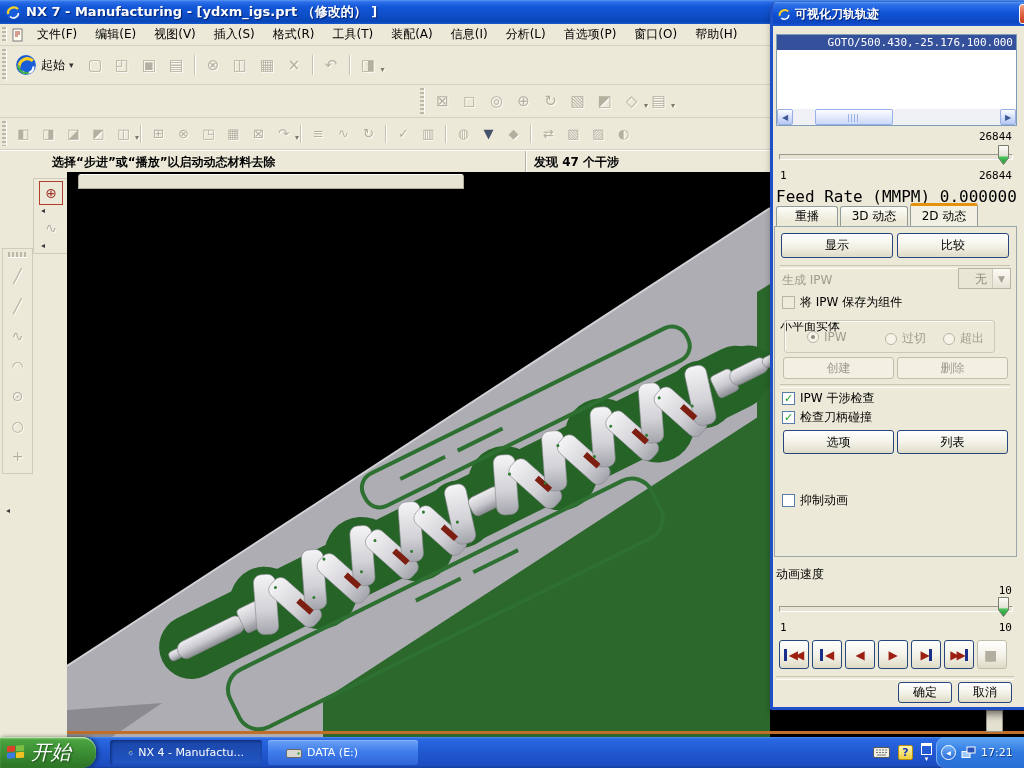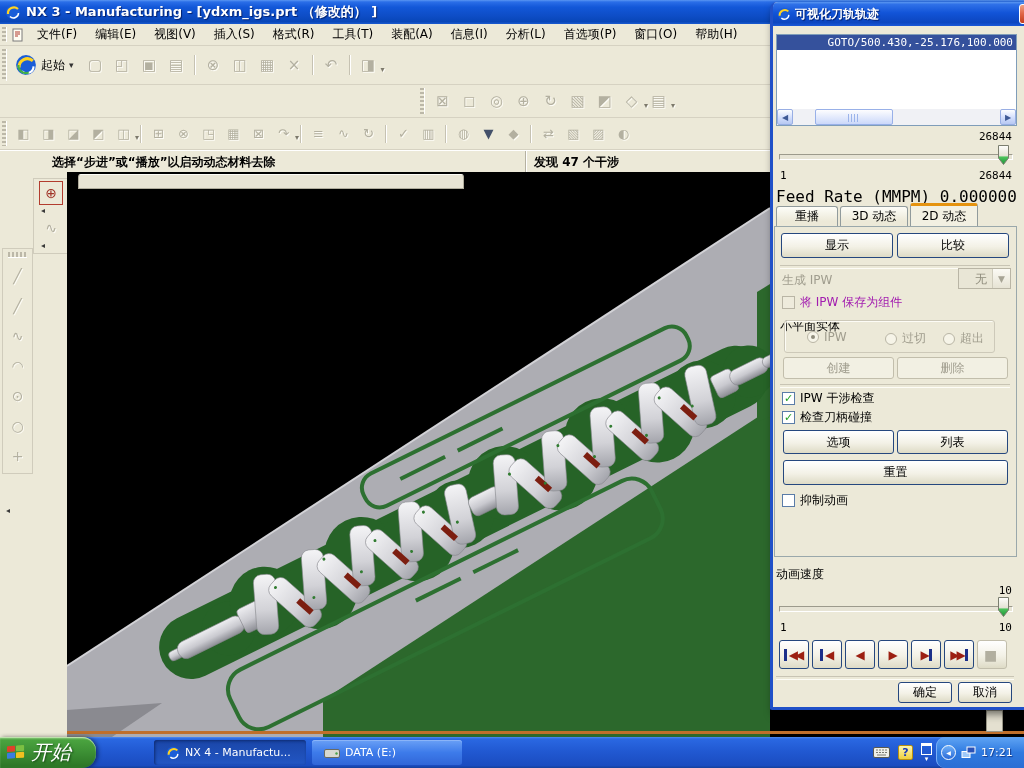--- a/index.html
+++ b/index.html
@@ -96,21 +96,21 @@
 
   .combo{display:flex;box-sizing:border-box;border:1px solid #b9b5a5;background:#e9e6d6;}
   .combo .val{flex:1;font-size:12px;color:#8f8c7c;padding:2px 5px;}
   .combo .carrow{width:17px;border-left:1px solid #cfccbc;color:#a7a495;font-size:9px;
     background:linear-gradient(180deg,#fbfaf4,#e6e3d4);display:flex;align-items:center;justify-content:center;}
 
   .chk{display:flex;align-items:center;gap:5px;font-size:12px;}
   .chk .box{width:13px;height:13px;box-sizing:border-box;border:1px solid #5a7ca8;background:#fff;
             display:flex;align-items:center;justify-content:center;font-size:11px;font-weight:bold;color:#21a121;}
   .chk.disabled .box{border-color:#b9b5a5;background:#eeebdc;}
-  .chk.disabled{color:#a21caf;}
+  .chk.disabled{color:#000000;}
 
   .groupbox{box-sizing:border-box;border:1px solid #cdc9b9;border-radius:3px;box-shadow:1px 1px 0 #fdfcf6 inset;}
   .radio{display:flex;align-items:center;gap:5px;font-size:12px;color:#a09d8e;}
   .radio .dot{width:12px;height:12px;border-radius:50%;box-sizing:border-box;border:1px solid #b9b5a5;background:#f6f4e8;position:relative;}
   .radio.on .dot::after{content:"";position:absolute;left:3px;top:3px;width:4px;height:4px;border-radius:50%;background:#8f8c7c;}
 
   .pb{box-sizing:border-box;width:30px;height:29px;border:1px solid #25477e;border-radius:3px;
       background:linear-gradient(180deg,#ffffff 0%,#f3f1e6 55%,#dedbc6 100%);
       display:flex;align-items:center;justify-content:center;}
   .pb .g{color:#9c1f12;font-size:12px;font-weight:bold;letter-spacing:-3px;padding:0 3px 0 0;line-height:1;}
@@ -123,21 +123,21 @@
   .thumbw{width:13px;height:22px;}
 
   
   .taskbar{left:0;top:737px;width:1024px;height:31px;
     background:linear-gradient(180deg,#4f8cf2 0%,#2a68e2 6%,#2159d2 45%,#1b4cc0 92%,#153f9a 100%);}
   .startbtn{position:absolute;left:0;top:0;height:31px;width:96px;box-sizing:border-box;border-radius:0 14px 14px 0;
     background:linear-gradient(180deg,#8cc87c 0%,#4aa33f 10%,#3c8f34 50%,#2e7827 92%);
     display:flex;align-items:center;gap:6px;padding:0 14px 0 7px;box-shadow:inset 0 1px 1px #c2e6b2,2px 0 4px rgba(0,0,0,.45);}
   .start-text{color:#fff;font-style:italic;font-weight:normal;font-size:20px;text-shadow:1px 1px 2px #174a14;}
   .task{position:absolute;top:3px;height:25px;border-radius:3px;display:flex;align-items:center;gap:5px;
-        padding:0 12px;font-size:11px;color:#fff;box-sizing:border-box;white-space:nowrap;overflow:hidden;margin-left:44px;}
+        padding:0 18px;font-size:11px;color:#fff;box-sizing:border-box;white-space:nowrap;overflow:hidden;}
   .task.active{left:110px;width:152px;background:linear-gradient(180deg,#1a46a8,#2256c4);box-shadow:inset 1px 1px 3px #0d2a70;}
   .task.normal{left:268px;width:150px;background:linear-gradient(180deg,#6aa0f6 0%,#3d7bea 50%,#3166d8 100%);box-shadow:inset 0 1px 0 #8ab4f8;}
   .tray{position:absolute;right:0;top:0;height:31px;width:88px;border-left:1px solid #7ab0f8;border-radius:9px 0 0 9px;
     background:linear-gradient(180deg,#5fa4f4 0%,#2f7ae0 50%,#2a6ed4 100%);display:flex;align-items:center;gap:5px;padding:0 6px 0 4px;box-sizing:border-box;}
   .tray-icons{position:absolute;right:92px;top:0;height:31px;display:flex;align-items:center;gap:8px;}
   .chev{width:15px;height:15px;border-radius:50%;border:1px solid #fff;box-sizing:border-box;
     background:linear-gradient(180deg,#6fb0f8,#2a6ad8);color:#fff;font-size:6px;display:flex;align-items:center;justify-content:center;}
   .clock{color:#fff;font-size:11px;text-shadow:1px 1px 1px #123a8c;}
   .helpicon{width:15px;height:15px;border:1px solid #b89010;border-radius:2px;box-sizing:border-box;
     background:linear-gradient(180deg,#fff6b0,#eecf3e);color:#1a3ab8;font-weight:bold;font-size:11px;
@@ -149,21 +149,21 @@
 <body>
 
 <div class="screen">
 
   <div class="abs titlebar">
     <svg width="16" height="16" viewBox="0 0 16 16">
       <circle cx="8" cy="8" r="7.2" fill="#1a5dd8"></circle>
       <path d="M3 10 A 6 6 0 0 1 13 5" stroke="#ffd321" stroke-width="2.2" fill="none"></path>
       <path d="M5 12.5 A 5 5 0 0 0 13.5 9" stroke="#fff" stroke-width="1.5" fill="none"></path>
     </svg>
-    <span class="title-text">NX 3 - Manufacturing - [ydxm_igs.prt （修改的） ]</span>
+    <span class="title-text">NX 7 - Manufacturing - [ydxm_igs.prt （修改的） ]</span>
   </div>
 
   <div class="abs bar hl" style="left:0;top:24px;width:864px;height:22px;">
     <div class="grip"></div>
     <svg width="14" height="14" viewBox="0 0 14 14" style="margin-right:3px">
       <rect x="2" y="1" width="9" height="12" fill="#fffdf2" stroke="#7a7a7a"></rect>
       <path d="M4 4h5M4 6h5M4 8h3" stroke="#b03a2e" stroke-width="1"></path>
     </svg>
 
       <div class="menu-item">文件(F)</div>
@@ -544,21 +544,20 @@
         <span class="box">✓</span>
         <span>IPW 干涉检查</span>
       </div>
       <div class="abs chk" style="left:9px;top:383px;">
         <span class="box">✓</span>
         <span>检查刀柄碰撞</span>
       </div>
 
       <div class="abs btn" style="left:10px;top:404px;width:111px;height:24px;">选项</div>
       <div class="abs btn" style="left:124px;top:404px;width:111px;height:24px;">列表</div>
-      <div class="abs btn" style="left:10px;top:434px;width:225px;height:25px;">重置</div>
 
       <div class="abs chk" style="left:9px;top:466px;">
         <span class="box"></span>
         <span>抑制动画</span>
       </div>
 
       <div class="abs cnlabel" style="left:3px;top:540px;">动画速度</div>
       <div class="abs numlab" style="right:8px;top:558px;">10</div>
       <div class="abs track" style="left:6px;top:580px;width:232px;"></div>
       <svg class="abs thumbw" style="left:224px;top:570px;" viewBox="0 0 13 22">

